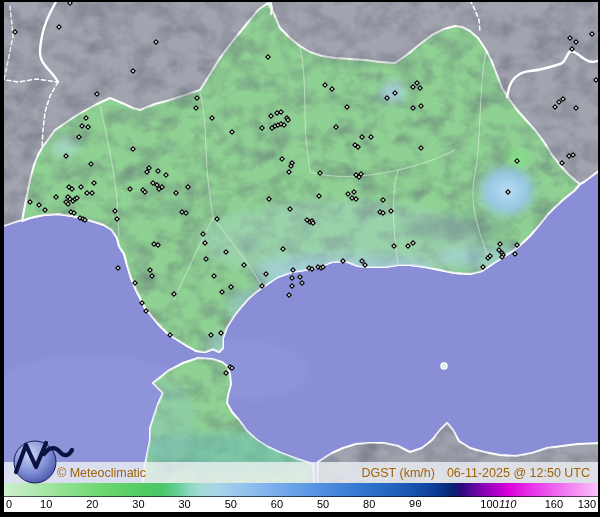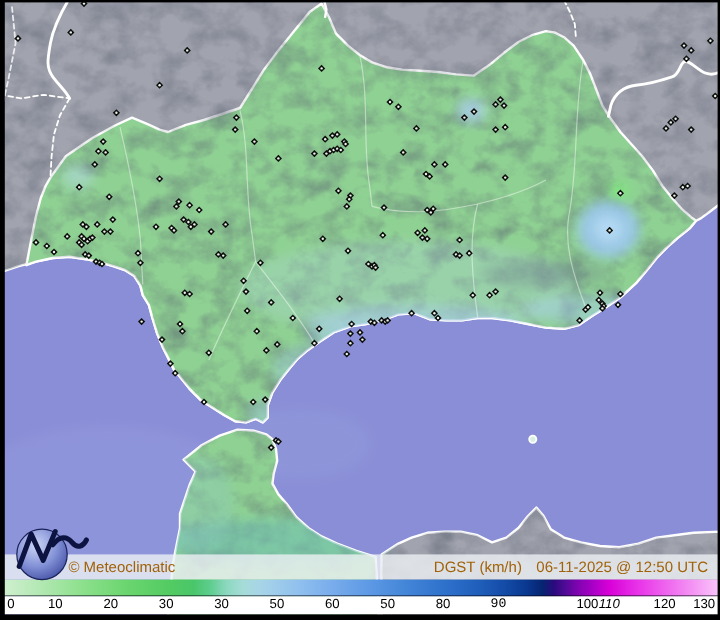--- a/index.html
+++ b/index.html
@@ -493,21 +493,21 @@
     <span class="tick" style="left: 15.3846%; transform: translateX(-50%);">20</span>
     <span class="tick" style="left: 23.0769%; transform: translateX(-50%);">30</span>
     <span class="tick" style="left: 30.7692%; transform: translateX(-50%);">30</span>
     <span class="tick" style="left: 38.4615%; transform: translateX(-50%);">50</span>
     <span class="tick" style="left: 46.1538%; transform: translateX(-50%);">60</span>
     <span class="tick" style="left: 53.8462%; transform: translateX(-50%);">50</span>
     <span class="tick" style="left: 61.5385%; transform: translateX(-50%);">80</span>
     <span class="tick" style="left: 69.2308%; transform: translateX(-50%); font-family: Liberation Mono, monospace;">90</span>
     <span class="tick" style="left: 76.9231%; transform: translateX(-50%); margin-left: 28px;">100</span>
     <span class="tick" style="left: 84.6154%; transform: translateX(-50%); font-style: italic;">110</span>
-    <span class="tick" style="left: 92.3077%; transform: translateX(-50%);">120</span>
+    <span class="tick" style="left: 92.3077%; transform: translateX(-50%);">160</span>
     <span class="tick" style="right: 4px;">130</span>
   </div>
 
 <svg id="logo" width="70" height="58" viewBox="0 0 70 58">
   <defs>
     <radialGradient id="sphere" cx="0.38" cy="0.32" r="0.85">
       <stop offset="0" stop-color="#ccd6f6"></stop>
       <stop offset="0.5" stop-color="#8290d6"></stop>
       <stop offset="1" stop-color="#303e96"></stop>
     </radialGradient>

